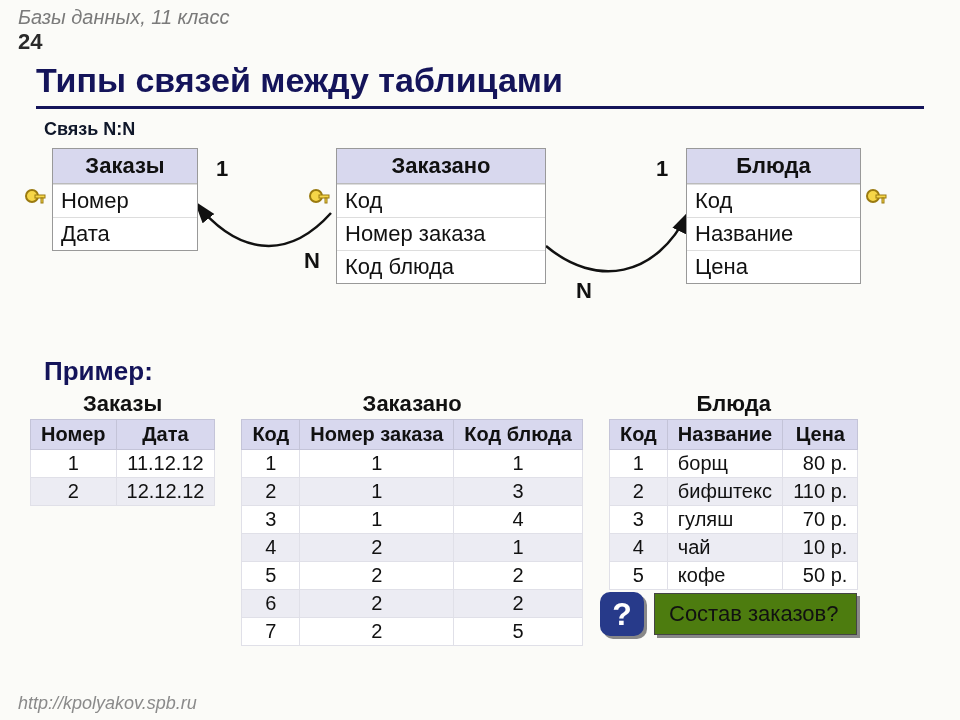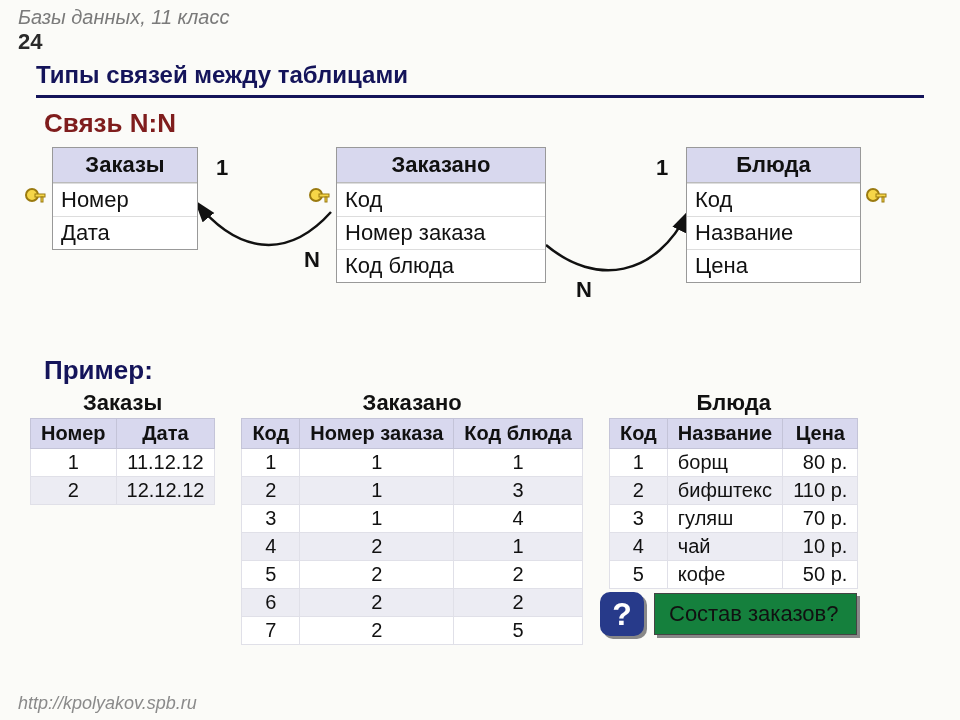--- a/index.html
+++ b/index.html
@@ -10,22 +10,22 @@
     background: #fbfbf8;
     font-family: Arial, Helvetica, sans-serif;
     color: #111;
     position: relative;
     overflow: hidden;
   }
   .top-bar { padding: 6px 18px 2px 18px; display: flex; justify-content: space-between; align-items: flex-start; flex-direction: column; }
   .top-left { font-size: 20px; font-style: italic; color: #7a7a7a; }
   .page-num { font-size: 22px; font-weight: bold; color: #2a2a2a; }
   .title-wrap { padding: 0 36px; }
-  .title { font-size: 24px; font-weight: bold; color: #14145a; border-bottom: 3px solid #14145a; padding: 4px 0 6px 0; }
-  .sub1 { font-size: 26px; font-weight: bold; color: #7f1d1d; padding: 10px 0 8px 44px; }
+  .title { font-size: 34px; font-weight: bold; color: #14145a; border-bottom: 3px solid #14145a; padding: 4px 0 6px 0; }
+  .sub1 { font-size: 18px; font-weight: bold; color: #0f172a; padding: 10px 0 8px 44px; }
   .sub2 { font-size: 26px; font-weight: bold; color: #14145a; padding: 18px 0 4px 44px; }
   .diagram { position: relative; height: 190px; margin: 0 36px; }
   .entity { position: absolute; border: 1px solid #999; background: #fff; }
   .entity-hdr { background: #d8d8ee; font-weight: bold; font-size: 22px; text-align: center; padding: 4px 8px; border-bottom: 1px solid #bbb; }
   .entity-row { font-size: 22px; padding: 3px 8px; border-top: 1px solid #ddd; position: relative; }
   .key-left .key-icon { position: absolute; left: -30px; top: 2px; }
   .key-right .key-icon { position: absolute; right: -30px; top: 2px; }
   .card-label { position: absolute; font-size: 22px; font-weight: bold; }
 
   .examples { display: flex; gap: 26px; padding: 0 30px; align-items: flex-start; }
@@ -34,21 +34,21 @@
   table.data { border-collapse: collapse; font-size: 20px; }
   table.data th { background: #d8d8ee; font-weight: bold; padding: 3px 10px; border: 1px solid #c4c4d8; }
   table.data td { padding: 2px 10px; border: 1px solid #e0e0e8; text-align: center; }
   table.data tr:nth-child(even) td { background: #ececf3; }
   table.data tr:nth-child(odd) td { background: #ffffff; }
   .dishes td:nth-child(2) { text-align: left; }
   .dishes td:nth-child(3) { text-align: right; }
 
   .question-box { position: absolute; left: 600px; top: 592px; display: flex; align-items: center; }
   .q-badge { width: 44px; height: 44px; border-radius: 10px; background: #273a8a; color: #fff; font-size: 32px; font-weight: bold; display: flex; align-items: center; justify-content: center; box-shadow: 3px 3px 0 #888; margin-right: 10px; z-index: 2; }
-  .q-text { background: #15803d; border: 1px solid #444; box-shadow: 3px 3px 0 #888; font-size: 22px; padding: 7px 18px 7px 14px; }
+  .q-text { background: #4d7c0f; border: 1px solid #444; box-shadow: 3px 3px 0 #888; font-size: 22px; padding: 7px 18px 7px 14px; }
 
   .footer { position: absolute; bottom: 6px; left: 0; right: 0; padding: 0 18px; display: flex; justify-content: space-between; font-size: 18px; font-style: italic; color: #8a8a8a; }
 </style>
 </head>
 <body>
 
 <div class="top-bar">
   <div class="top-left">Базы данных, 11 класс</div>
   <div class="page-num">24</div>
 </div>

